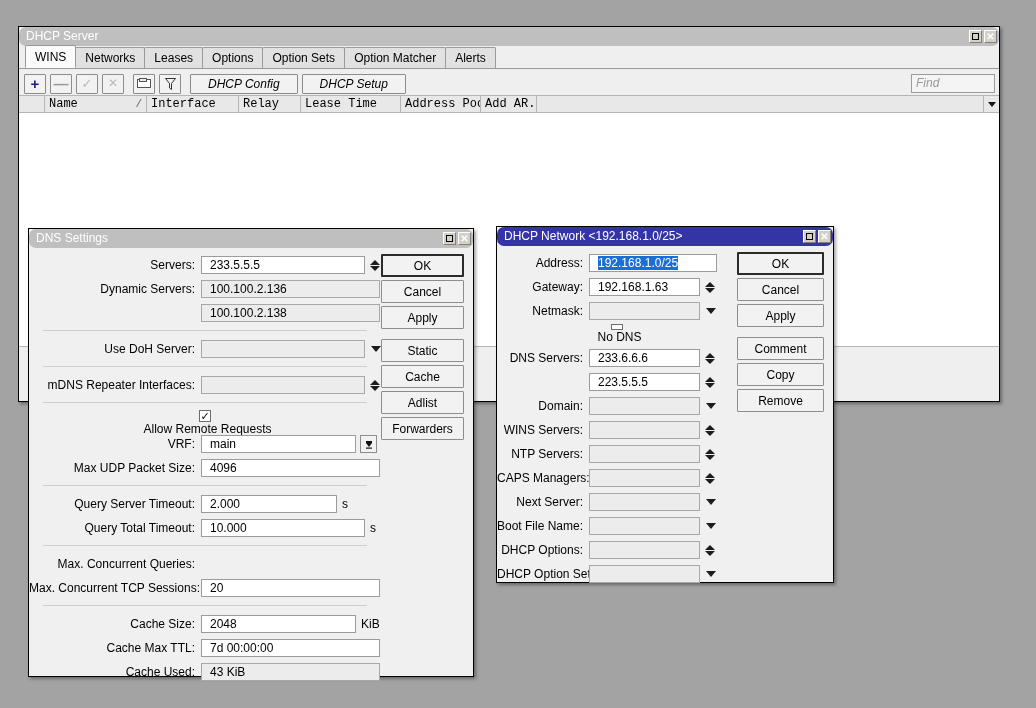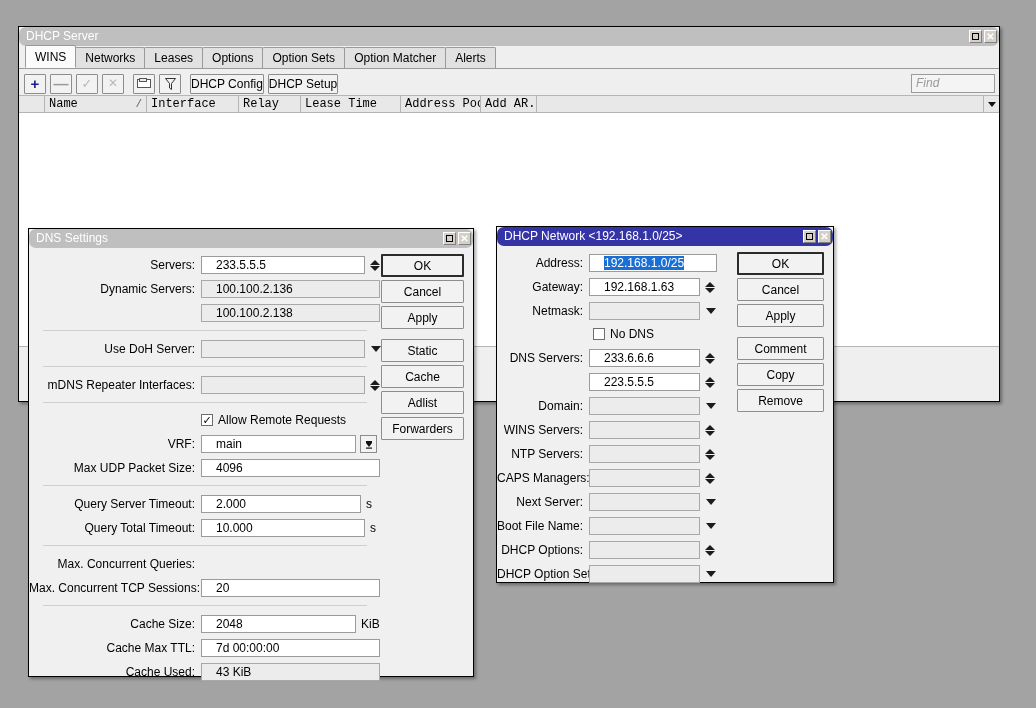--- a/index.html
+++ b/index.html
@@ -32,21 +32,21 @@
             border-bottom:1px solid #9a9a9a;box-sizing:border-box;}
   .tab{height:21px;line-height:21px;padding:0 9px;margin-right:-1px;background:#e1e1e1;
        border:1px solid #9a9a9a;border-bottom:none;box-sizing:border-box;font-size:12px;cursor:pointer;
        border-radius:2px 2px 0 0;}
   .tab.active{background:#fbfbfb;height:23px;line-height:23px;position:relative;z-index:3;border-bottom:1px solid #fbfbfb;}
 
   .toolbar{height:26px;display:flex;align-items:center;padding:3px 4px 0 5px;box-sizing:border-box;background:#efefef;}
   .tbtn{height:20px;min-width:22px;border:1px solid #8d8d8d;background:#f2f2f2;margin-right:4px;
         display:flex;align-items:center;justify-content:center;box-sizing:border-box;cursor:pointer;font-size:12px;
         border-radius:1px;padding:0 2px;}
-  .tbtn.text{padding:0 0;}
+  .tbtn.text{padding:0 17px;font-style:italic;}
   .tbtn.gap{margin-right:9px;}
   .plus{color:#1b1b8f;font-weight:bold;font-size:15px;line-height:13px;}
   .minus{color:#999;font-weight:bold;font-size:15px;line-height:9px;}
   .chk{color:#b9b9b9;font-size:13px;line-height:13px;}
   .xx{color:#b9b9b9;font-size:12px;line-height:13px;}
   .findbox{margin-left:auto;width:84px;height:19px;border:1px solid #9b9b9b;background:#f4f4f4;
            font-style:italic;color:#9a9a9a;font-size:12px;line-height:17px;padding-left:4px;box-sizing:border-box;}
 
   .listhdr{height:18px;display:flex;background:#e8e8e8;border-top:1px solid #b5b5b5;border-bottom:1px solid #b5b5b5;
            box-sizing:border-box;font-size:12px;}
@@ -57,35 +57,35 @@
   .dropcol{width:16px;border-left:1px solid #b5b5b5;display:flex;align-items:center;justify-content:center;
            background:#e8e8e8;box-sizing:border-box;}
   .statusbar{height:18px;background:#efefef;}
 
   
   .dlgbody{padding:6px 0 0 0;display:flex;box-sizing:border-box;}
   .fields{flex:1;}
   .row{display:flex;align-items:center;height:22px;margin-bottom:2px;}
   .lbl{text-align:right;font-size:12px;padding-right:6px;white-space:nowrap;box-sizing:border-box;}
   .inp{height:18px;border:1px solid #9b9b9b;background:#ffffff;font-size:12px;line-height:16px;
-       padding:0 14px;box-sizing:border-box;font-family:"Liberation Sans",sans-serif;}
+       padding:0 8px;box-sizing:border-box;font-family:"Liberation Sans",sans-serif;}
   .inp.ro{background:#ececec;border-color:#a8a8a8;}
   .inp.sel{background:#ffffff;}
   .inp.sel span{background:#1a6fd4;color:#fff;}
   .unit{font-size:12px;padding-left:5px;}
   .spin{width:11px;margin-left:4px;display:flex;flex-direction:column;align-items:center;justify-content:center;
         height:18px;cursor:pointer;}
   .spin .up{width:0;height:0;border-left:5px solid transparent;border-right:5px solid transparent;border-bottom:5px solid #1c1c1c;}
   .spin .dn{width:0;height:0;border-left:5px solid transparent;border-right:5px solid transparent;border-top:5px solid #1c1c1c;margin-top:1px;}
   .caret{width:11px;margin-left:5px;display:flex;align-items:center;justify-content:center;height:18px;cursor:pointer;}
   .caret i{width:0;height:0;border-left:5px solid transparent;border-right:5px solid transparent;border-top:6px solid #1c1c1c;display:block;}
   .ddbtn{width:17px;height:18px;margin-left:4px;border:1px solid #8d8d8d;background:#f2f2f2;display:flex;
          align-items:center;justify-content:center;box-sizing:border-box;cursor:pointer;}
   .sep{height:1px;background:#cfcfcf;margin:6px 14px 7px 14px;}
-  .cbrow{display:flex;align-items:center;height:20px;margin-bottom:3px;}
+  .cbrow{display:flex;align-items:center;height:20px;margin-bottom:3px;flex-direction:column;}
   .cbox{width:12px;height:12px;border:1px solid #6d6d6d;background:#fff;box-sizing:border-box;
         display:flex;align-items:center;justify-content:center;font-size:11px;line-height:10px;cursor:pointer;}
   .btncol{width:96px;padding-right:9px;box-sizing:border-box;}
   .btn{height:23px;border:1px solid #8d8d8d;background:#f2f2f2;display:flex;align-items:center;justify-content:center;
        font-size:12px;margin-bottom:3px;box-sizing:border-box;cursor:pointer;border-radius:1px;}
   .btn.default{border:2px solid #2b2b2b;}
   .btn.spacer{margin-top:10px;}
 
   
   #dns-settings{left:28px;top:228px;width:446px;height:449px;}
@@ -246,21 +246,21 @@
 
       <div class="row">
         <div class="lbl">Max UDP Packet Size:</div>
         <div class="inp" style="width:179px">4096</div>
       </div>
 
       <div class="sep"></div>
 
       <div class="row">
         <div class="lbl">Query Server Timeout:</div>
-        <div class="inp" style="width:160px">2.000</div>
+        <div class="inp" style="width:136px">2.000</div>
         <div class="unit">s</div>
       </div>
 
       <div class="row">
         <div class="lbl">Query Total Timeout:</div>
         <div class="inp" style="width:164px">10.000</div>
         <div class="unit">s</div>
       </div>
 
       <div class="sep"></div>

